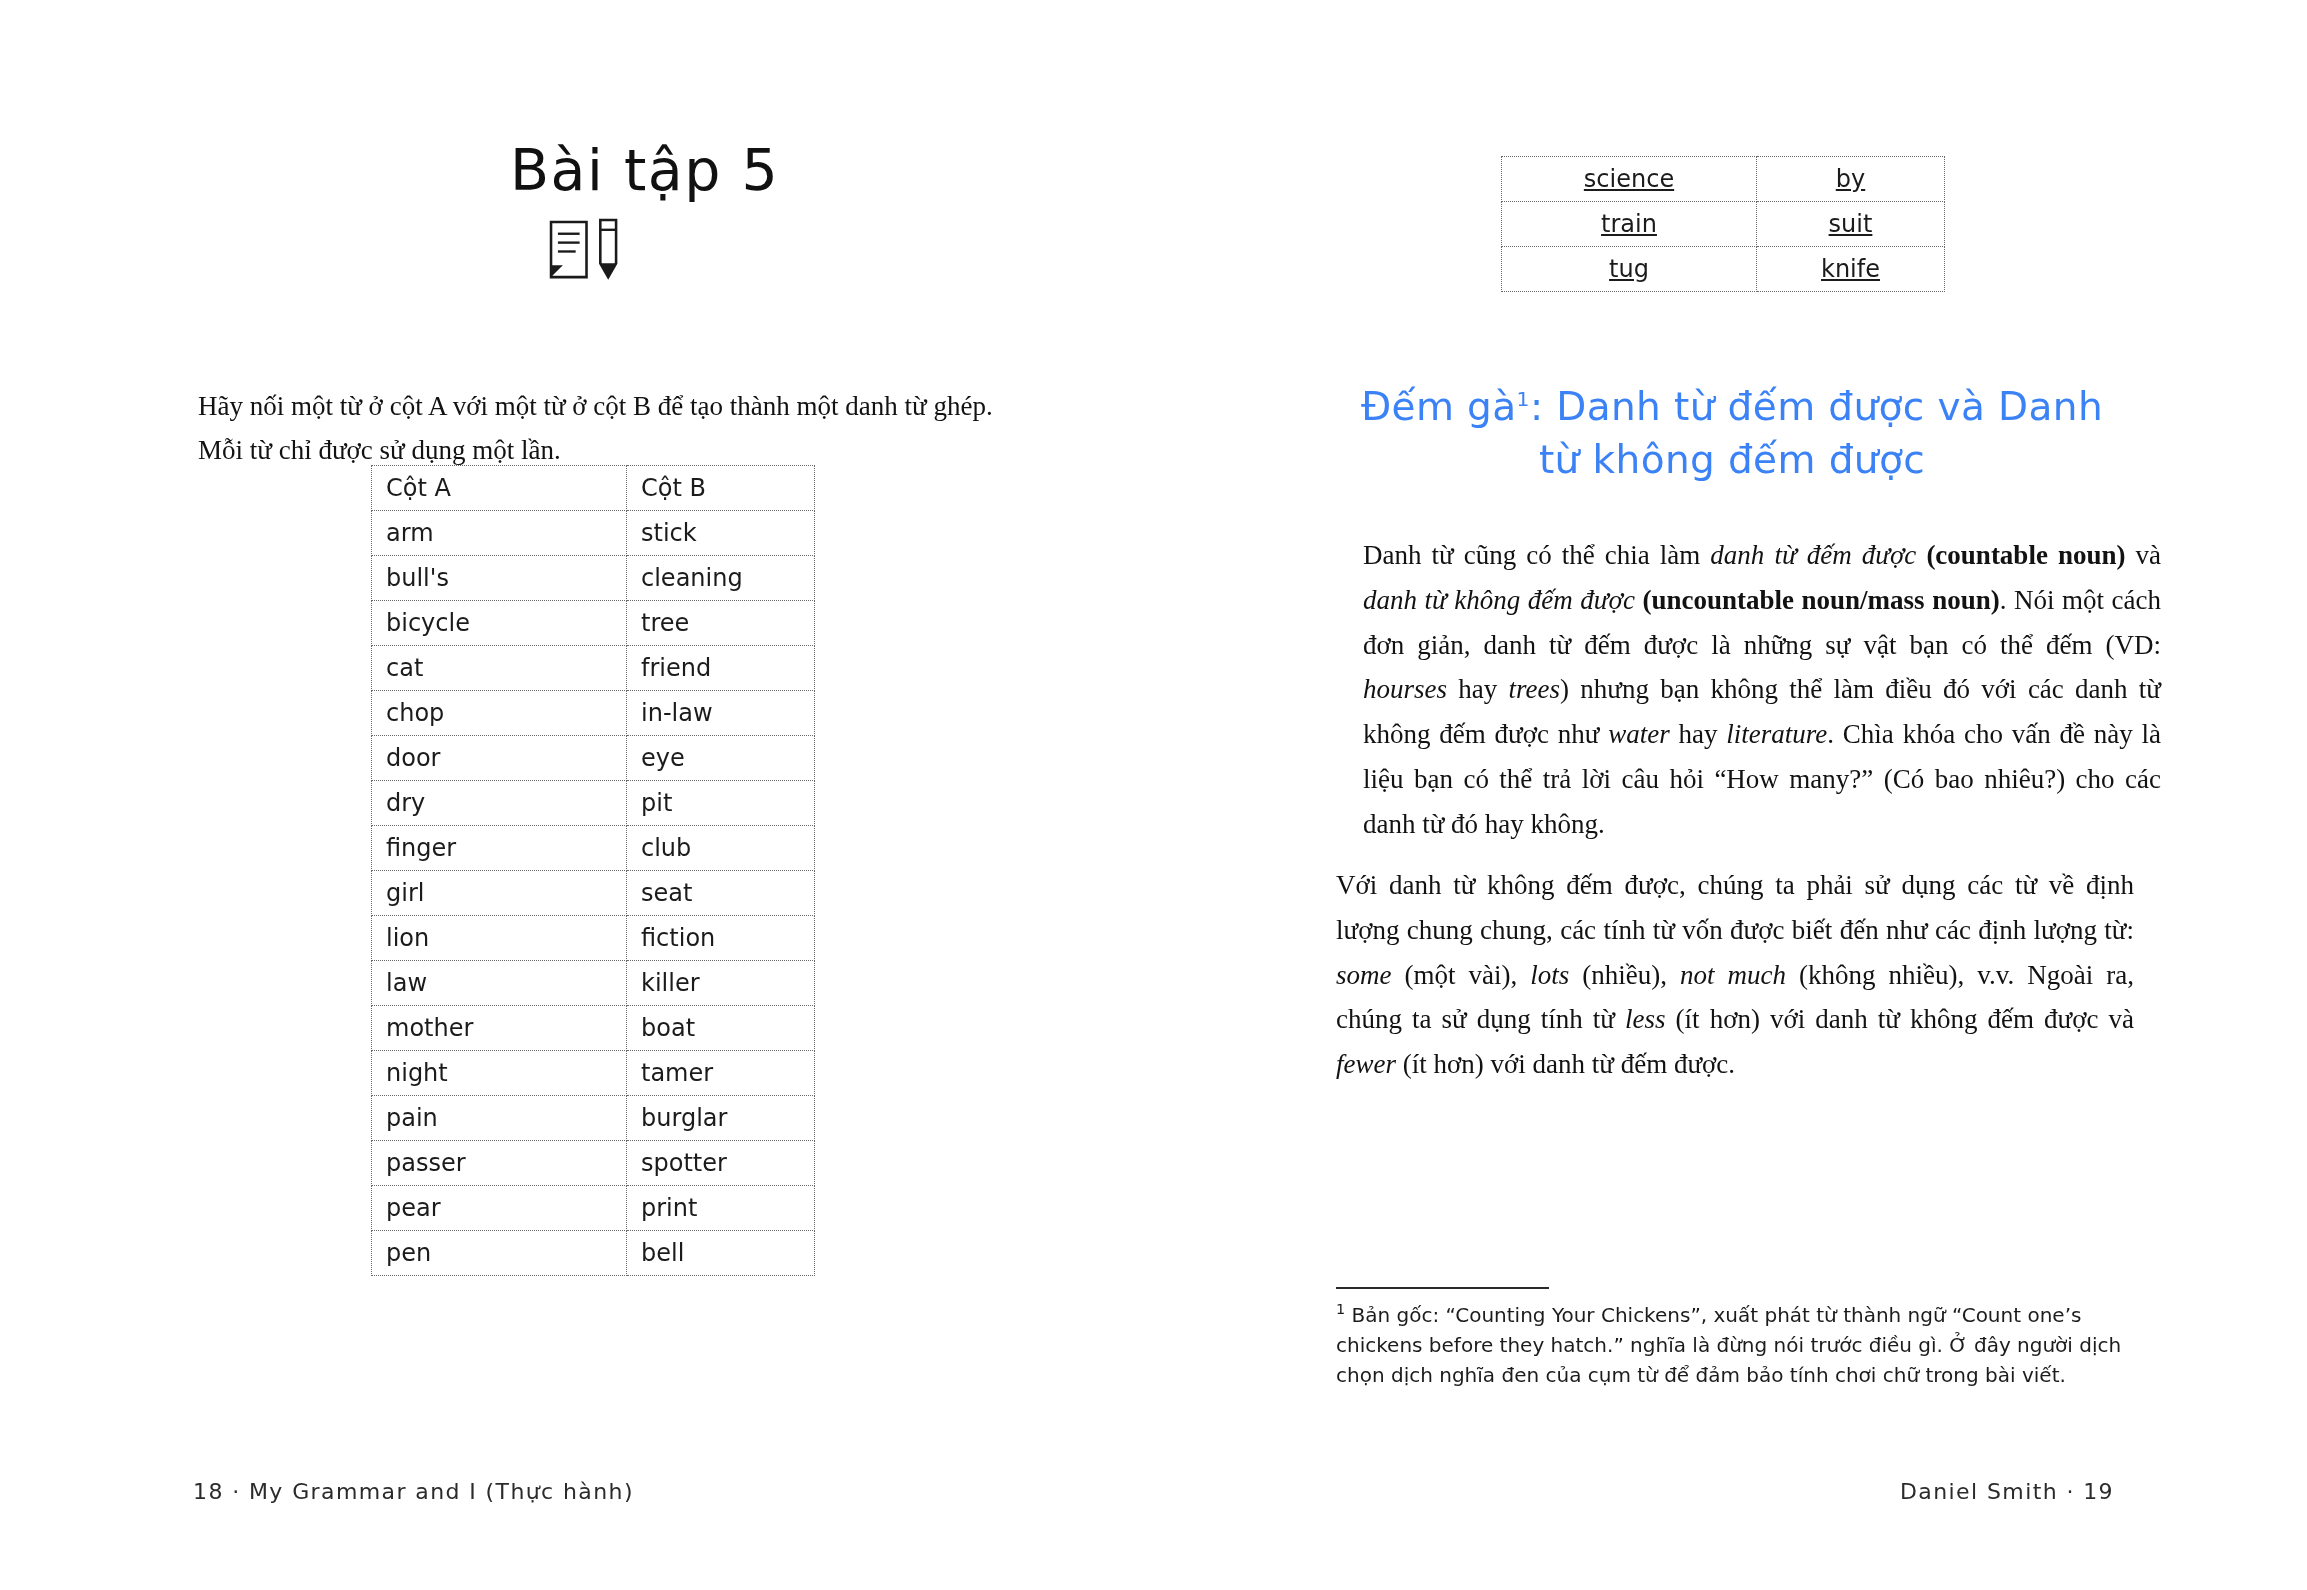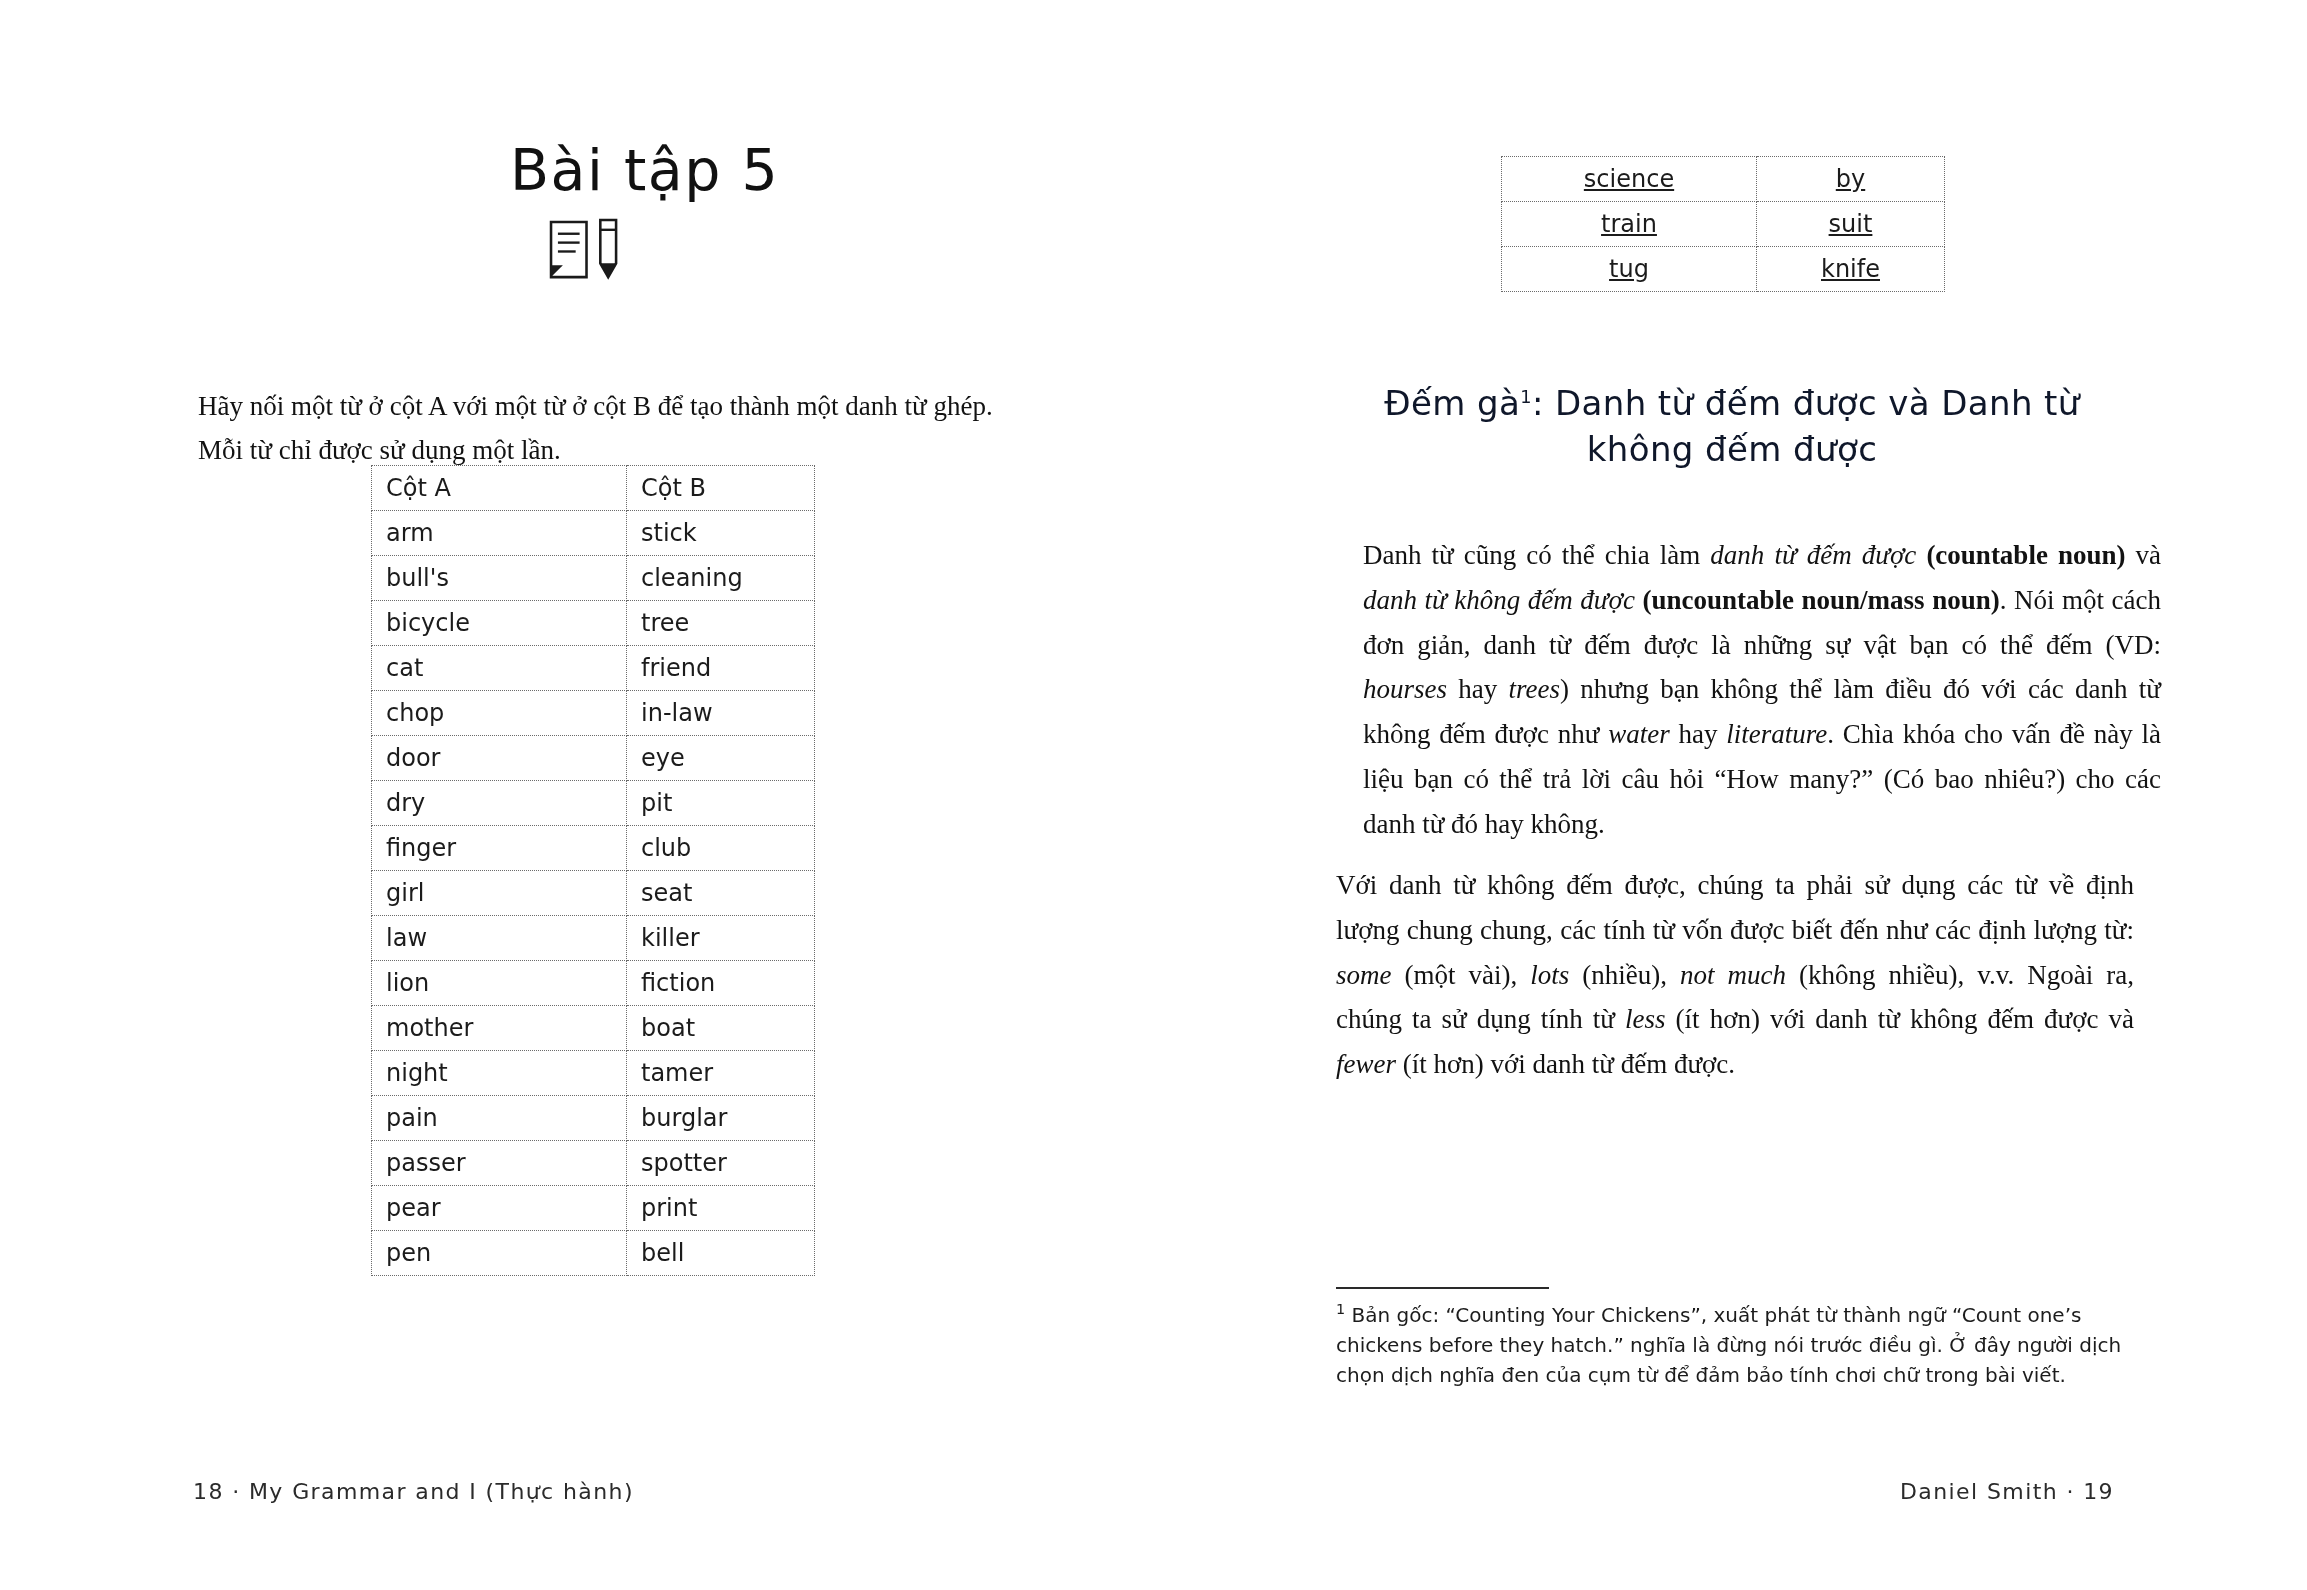--- a/index.html
+++ b/index.html
@@ -111,24 +111,24 @@
   .words-table td:first-child {
     width: 226px;
   }
   .section-heading {
     position: absolute;
     left: 183px;
     top: 381px;
     width: 792px;
     text-align: center;
     font-family: "DejaVu Sans", sans-serif;
-    font-size: 34px;
+    font-size: 39px;
     line-height: 1.35;
     letter-spacing: 0.4px;
-    color: #0f172a;
+    color: #3b82f6;
   }
   .section-heading sup {
     font-size: 0.52em;
     vertical-align: super;
   }
   .body-text {
     position: absolute;
     left: 183px;
     width: 798px;
     font-size: 27px;
@@ -237,26 +237,26 @@
           </tr>
           <tr>
             <td>finger</td>
             <td>club</td>
           </tr>
           <tr>
             <td>girl</td>
             <td>seat</td>
           </tr>
           <tr>
+            <td>lion</td>
+            <td>fiction</td>
+          </tr>
+          <tr>
             <td>law</td>
             <td>killer</td>
-          </tr>
-          <tr>
-            <td>lion</td>
-            <td>fiction</td>
           </tr>
           <tr>
             <td>mother</td>
             <td>boat</td>
           </tr>
           <tr>
             <td>night</td>
             <td>tamer</td>
           </tr>
           <tr>

